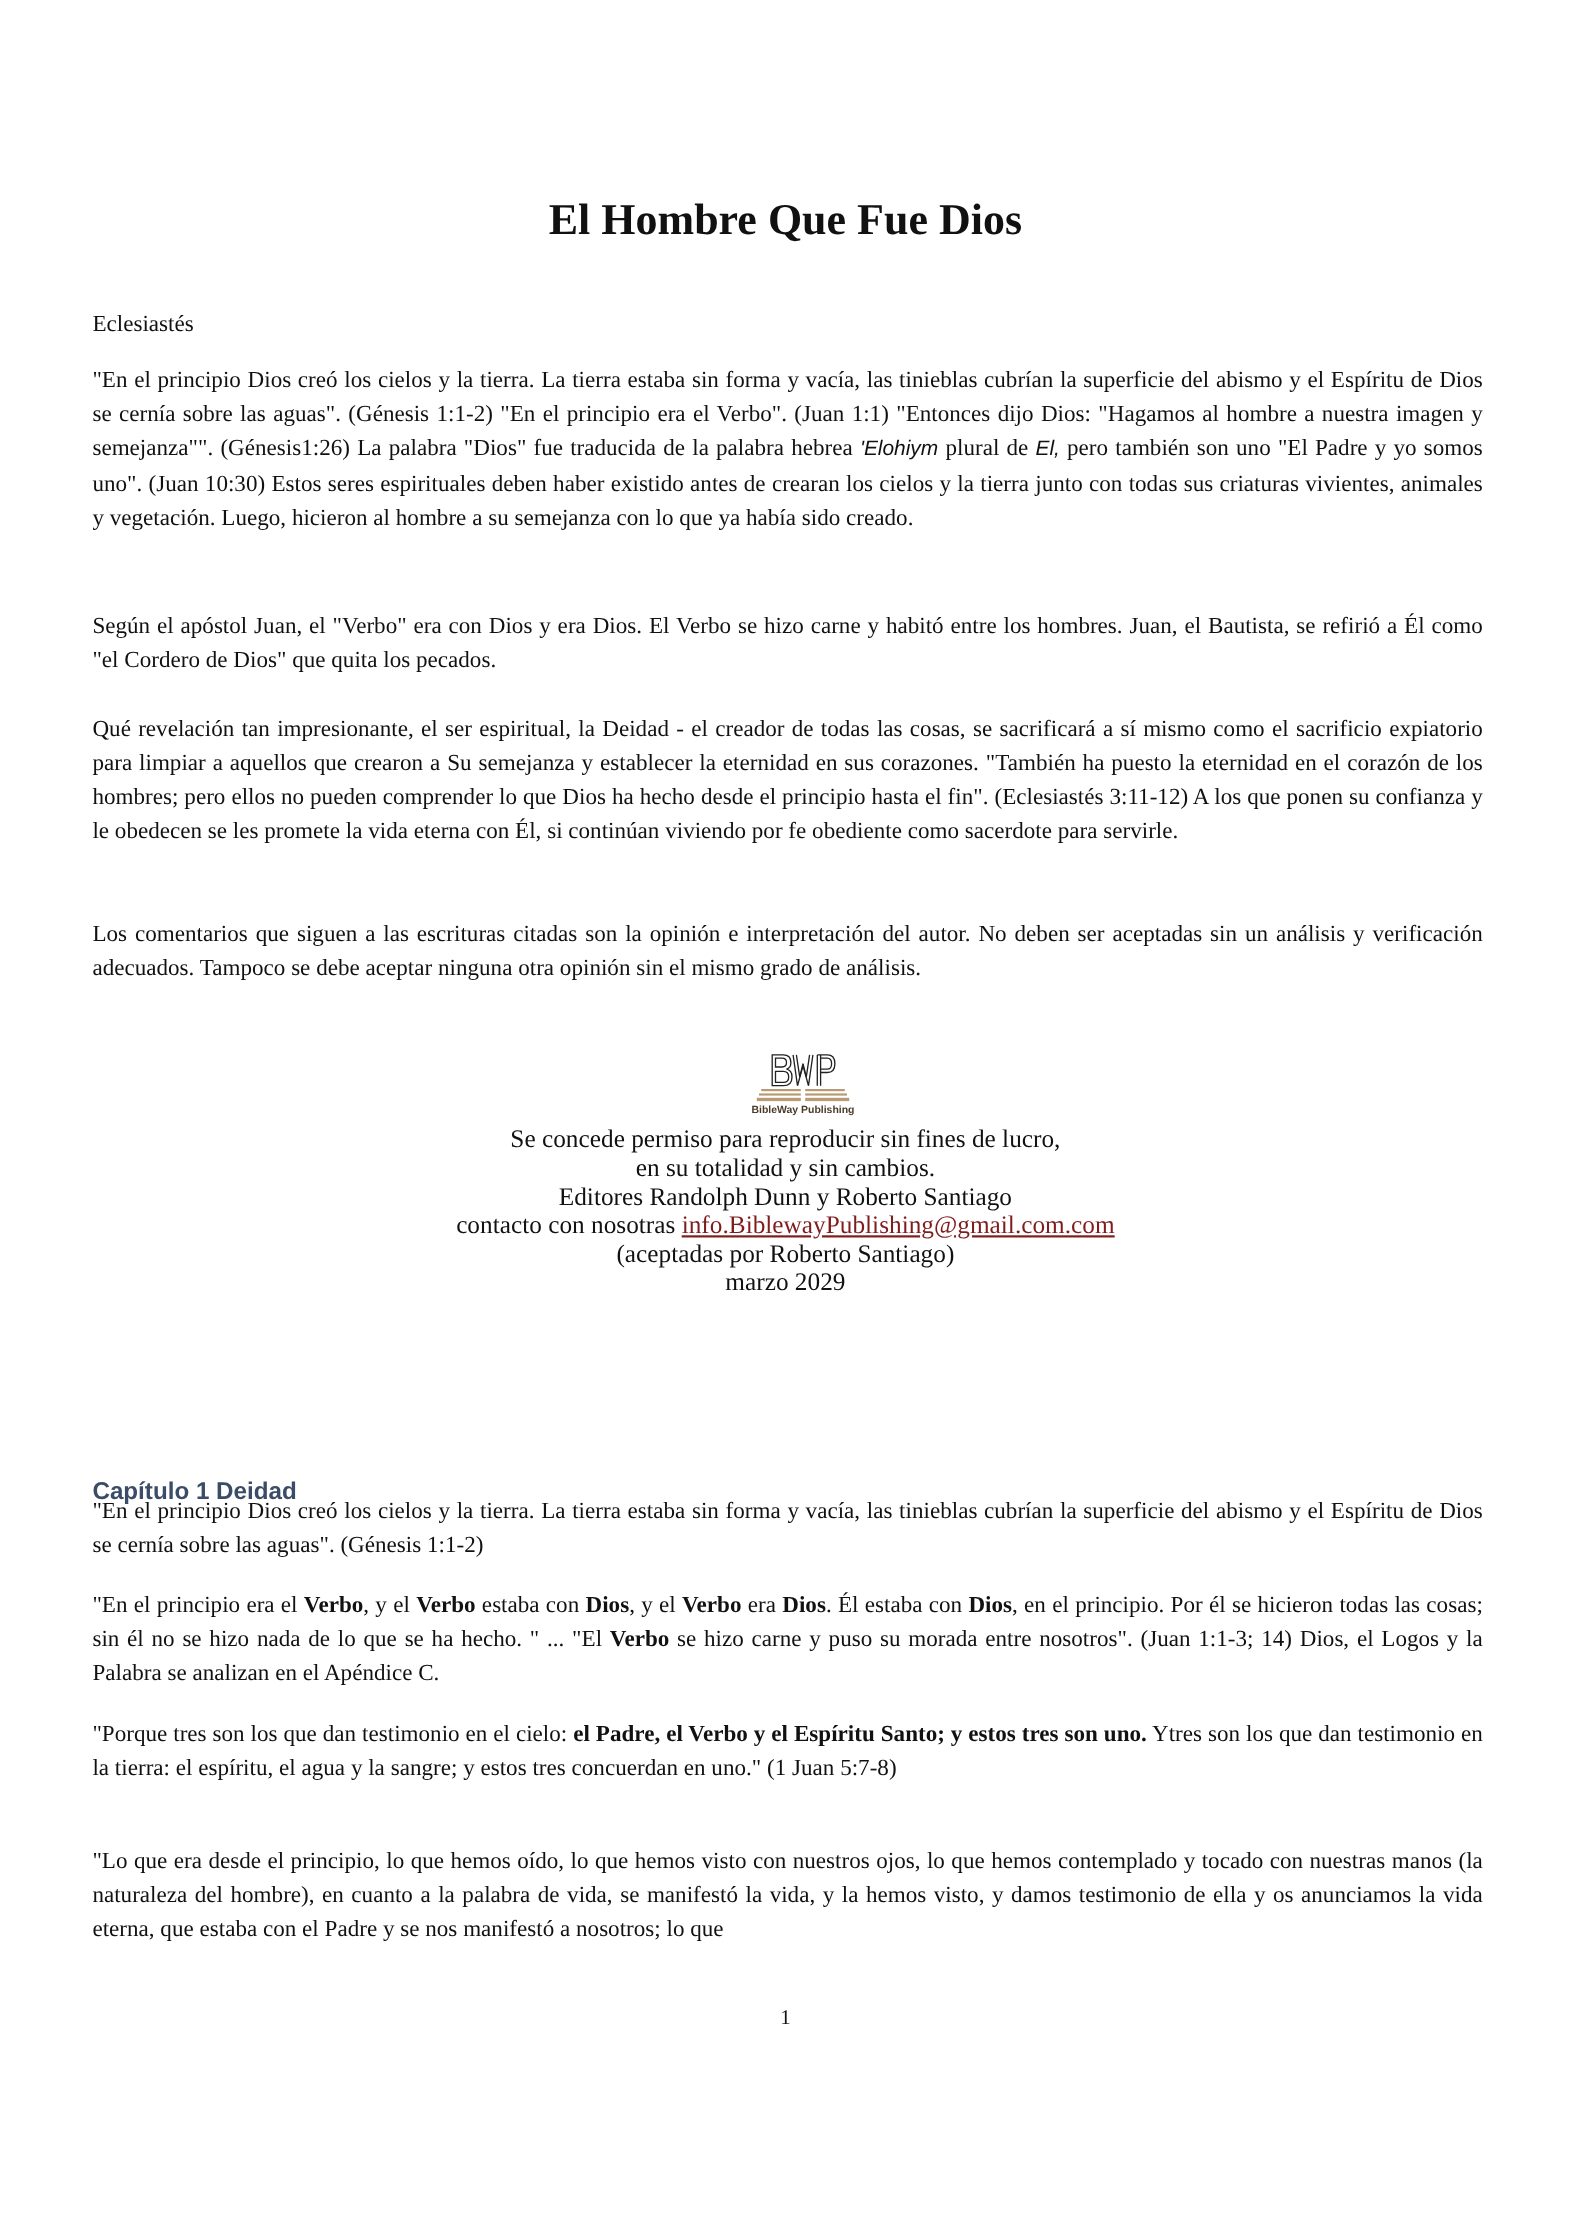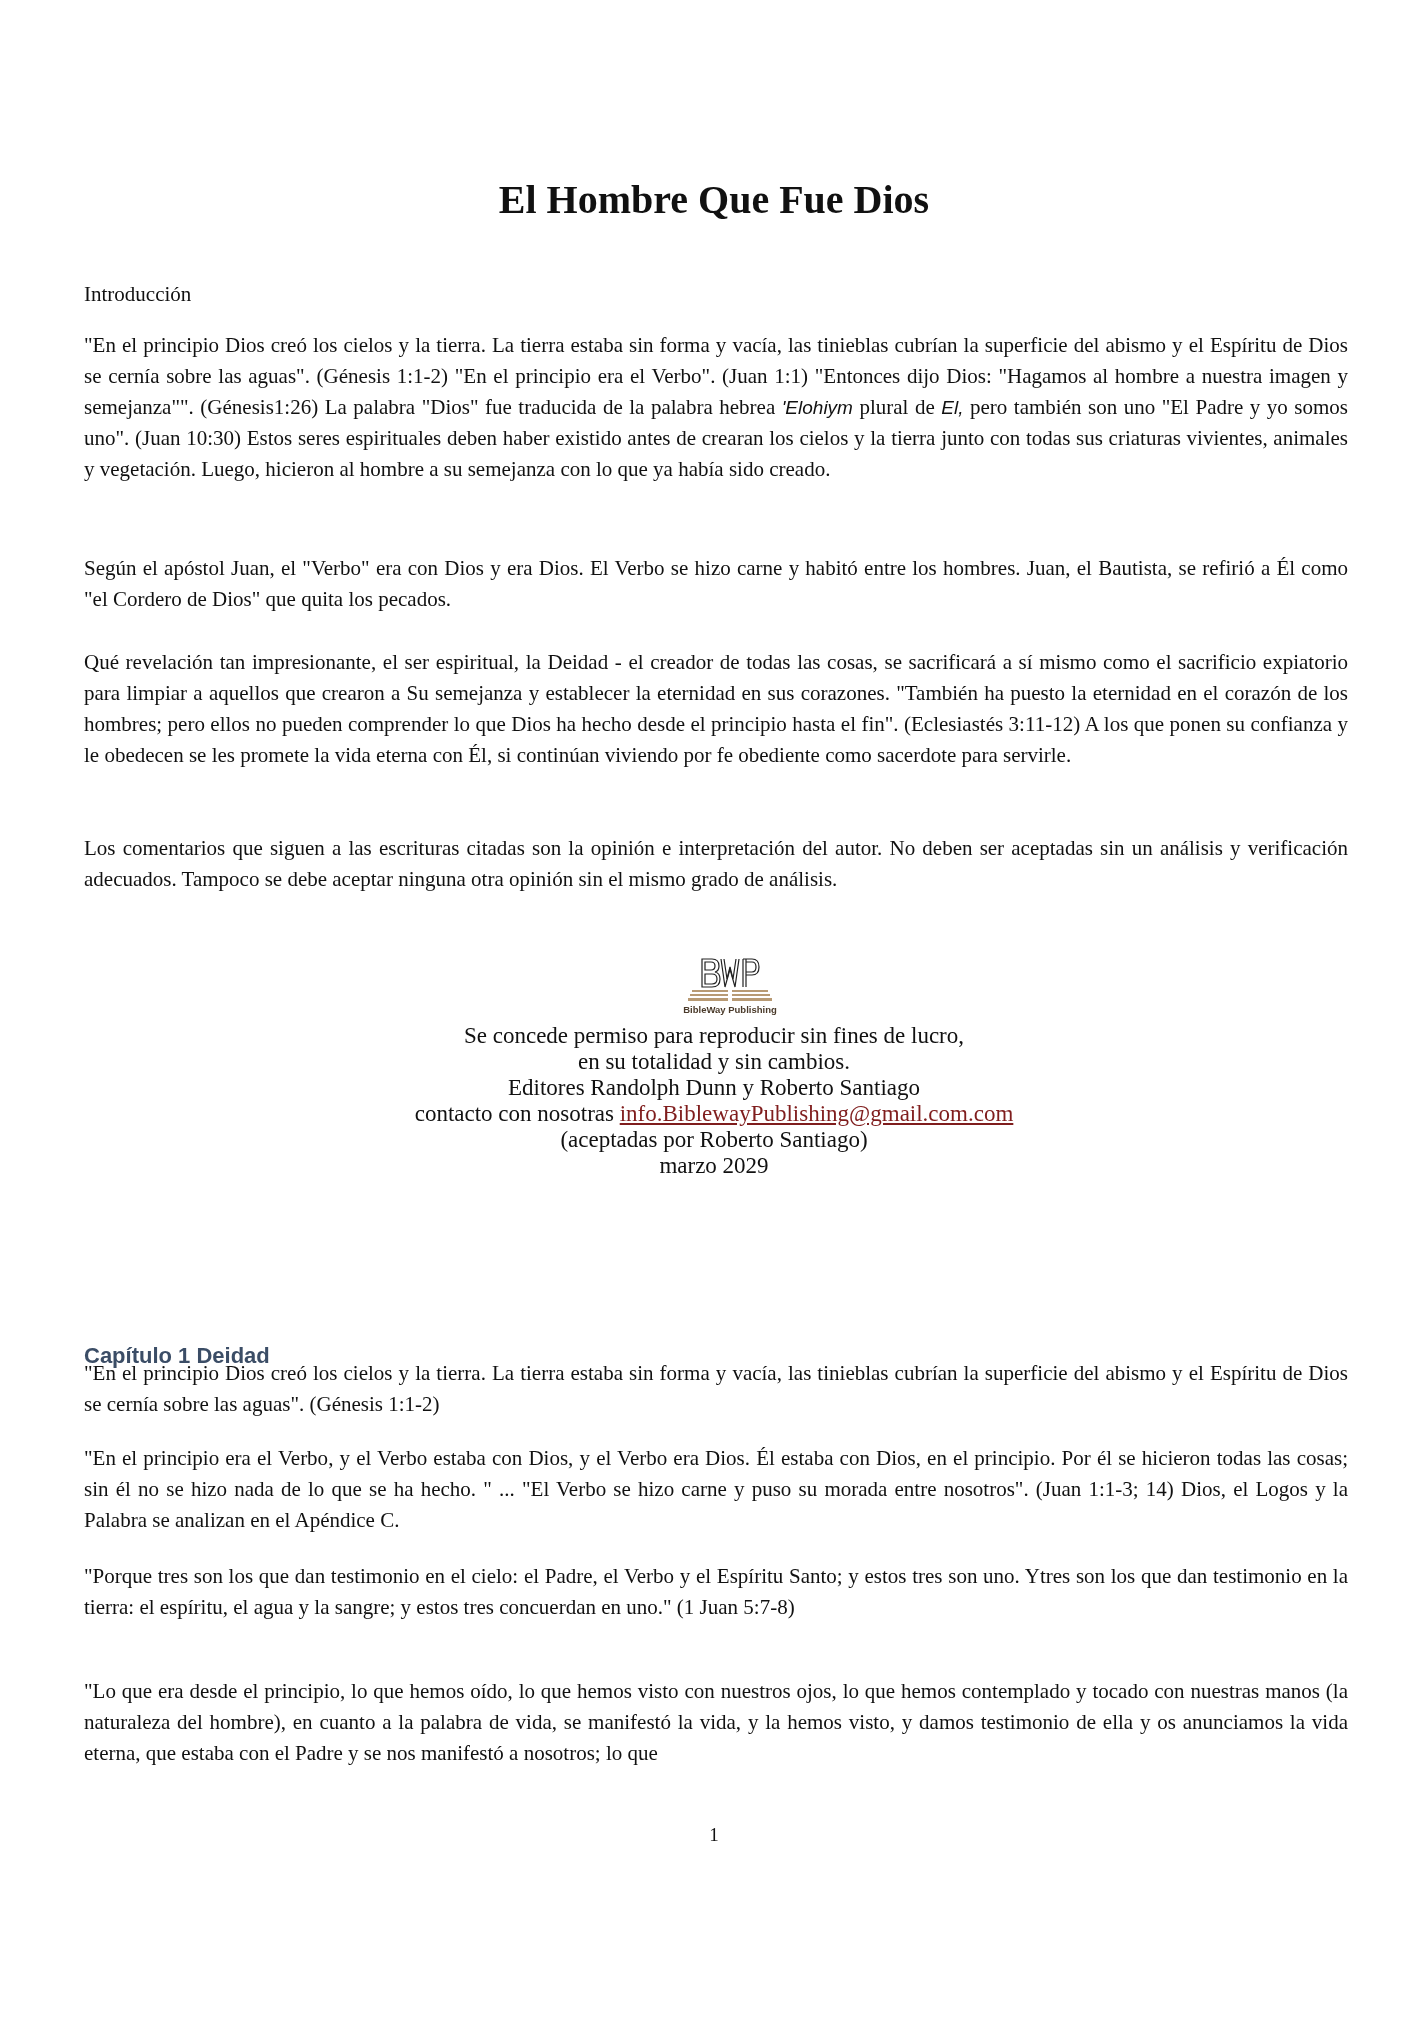--- a/index.html
+++ b/index.html
@@ -36,30 +36,30 @@
     .chapter {
       position: absolute; left: 84px; top: 1343px;
       font-family: "Liberation Sans", "DejaVu Sans", sans-serif;
       font-weight: bold; font-size: 22px; color: #3b4d66;
     }
     .c1 { top: 1358px; }
     .c2 { top: 1443px; }
     .c3 { top: 1561px; }
     .c4 { top: 1676px; }
     .pagenum { position: absolute; left: 0; top: 1824px; width: 1428px; text-align: center; font-size: 19px; }
-    b { font-weight: normal; }
+    b { font-weight: bold; }
   </style>
 </head>
 <body>
 
 <div class="page">
 
   <div class="title">El Hombre Que Fue Dios</div>
 
-  <div class="intro-label">Introducción</div>
+  <div class="intro-label">Eclesiastés</div>
 
   <div class="body p1">
     <p>
       <span>"En el principio Dios creó los cielos y la tierra. La tierra estaba sin forma y vacía, las tinieblas cubrían la superficie del abismo y el Espíritu de Dios se cernía sobre las aguas". (Génesis 1:1-2) "En el principio era el Verbo". (Juan 1:1) "Entonces dijo Dios: "Hagamos al hombre a nuestra imagen y semejanza"". (Génesis1:26) La palabra "Dios" fue traducida de la palabra hebrea </span><span class="it">'Elohiym</span><span> plural de </span><span class="it">El,</span><span> pero también son uno "El Padre y yo somos uno". (Juan 10:30) Estos seres espirituales deben haber existido antes de crearan los cielos y la tierra junto con todas sus criaturas vivientes, animales y vegetación. Luego, hicieron al hombre a su semejanza con lo que ya había sido creado.</span>
     </p>
   </div>
 
   <div class="body p2">
     <p>Según el apóstol Juan, el "Verbo" era con Dios y era Dios. El Verbo se hizo carne y habitó entre los hombres. Juan, el Bautista, se refirió a Él como "el Cordero de Dios" que quita los pecados.</p>
   </div>

